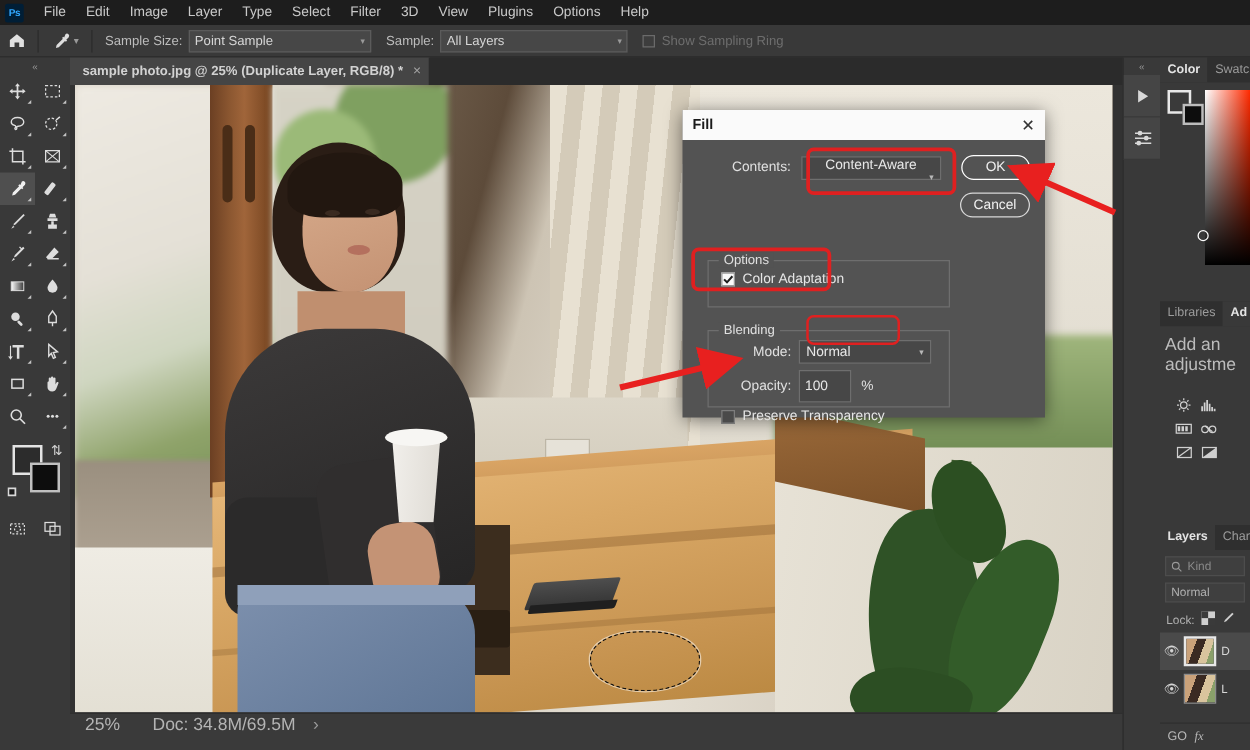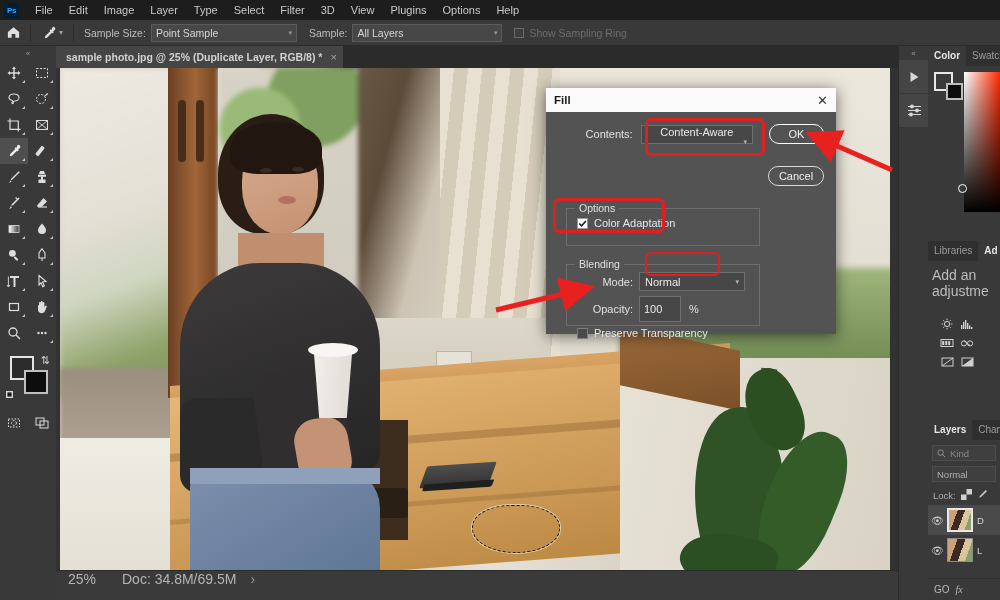--- a/index.html
+++ b/index.html
@@ -180,21 +180,21 @@
   .dialog {
     position: absolute; left: 546px; top: 88px; width: 290px; height: 246px;
     background: #535353; box-shadow: 0 2px 14px rgba(0,0,0,0.55);
   }
   .dlg-title {
     height: 24px; background: #fafafa; color: #1a1a1a; font-size: 11.5px; font-weight: bold;
     display: flex; align-items: center; padding: 0 8px;
   }
   .dlg-title .close { margin-left: auto; color: #333; font-size: 13px; font-weight: normal; }
   .dlg-body { position: relative; height: 222px; padding: 10px 12px; }
-  .row { display: flex; align-items: center; margin-bottom: 24px; }
+  .row { display: flex; align-items: center; margin-bottom: 12px; }
   .lbl { color: #e0e0e0; font-size: 11px; text-align: right; }
   .sel-box {
     background: #474747; border: 1px solid #6e6e6e; color: #e8e8e8; font-size: 11px;
     height: 19px; display: flex; align-items: center; padding: 0 5px;
   }
   .sel-box .cv { margin-left: auto; padding-left: 8px; color: #b8b8b8; font-size: 7px; }
   .btn {
     width: 56px; height: 20px; border-radius: 10px; border: 1px solid #d8d8d8;
     color: #f0f0f0; font-size: 11px; display: flex; align-items: center; justify-content: center;
     background: transparent;

